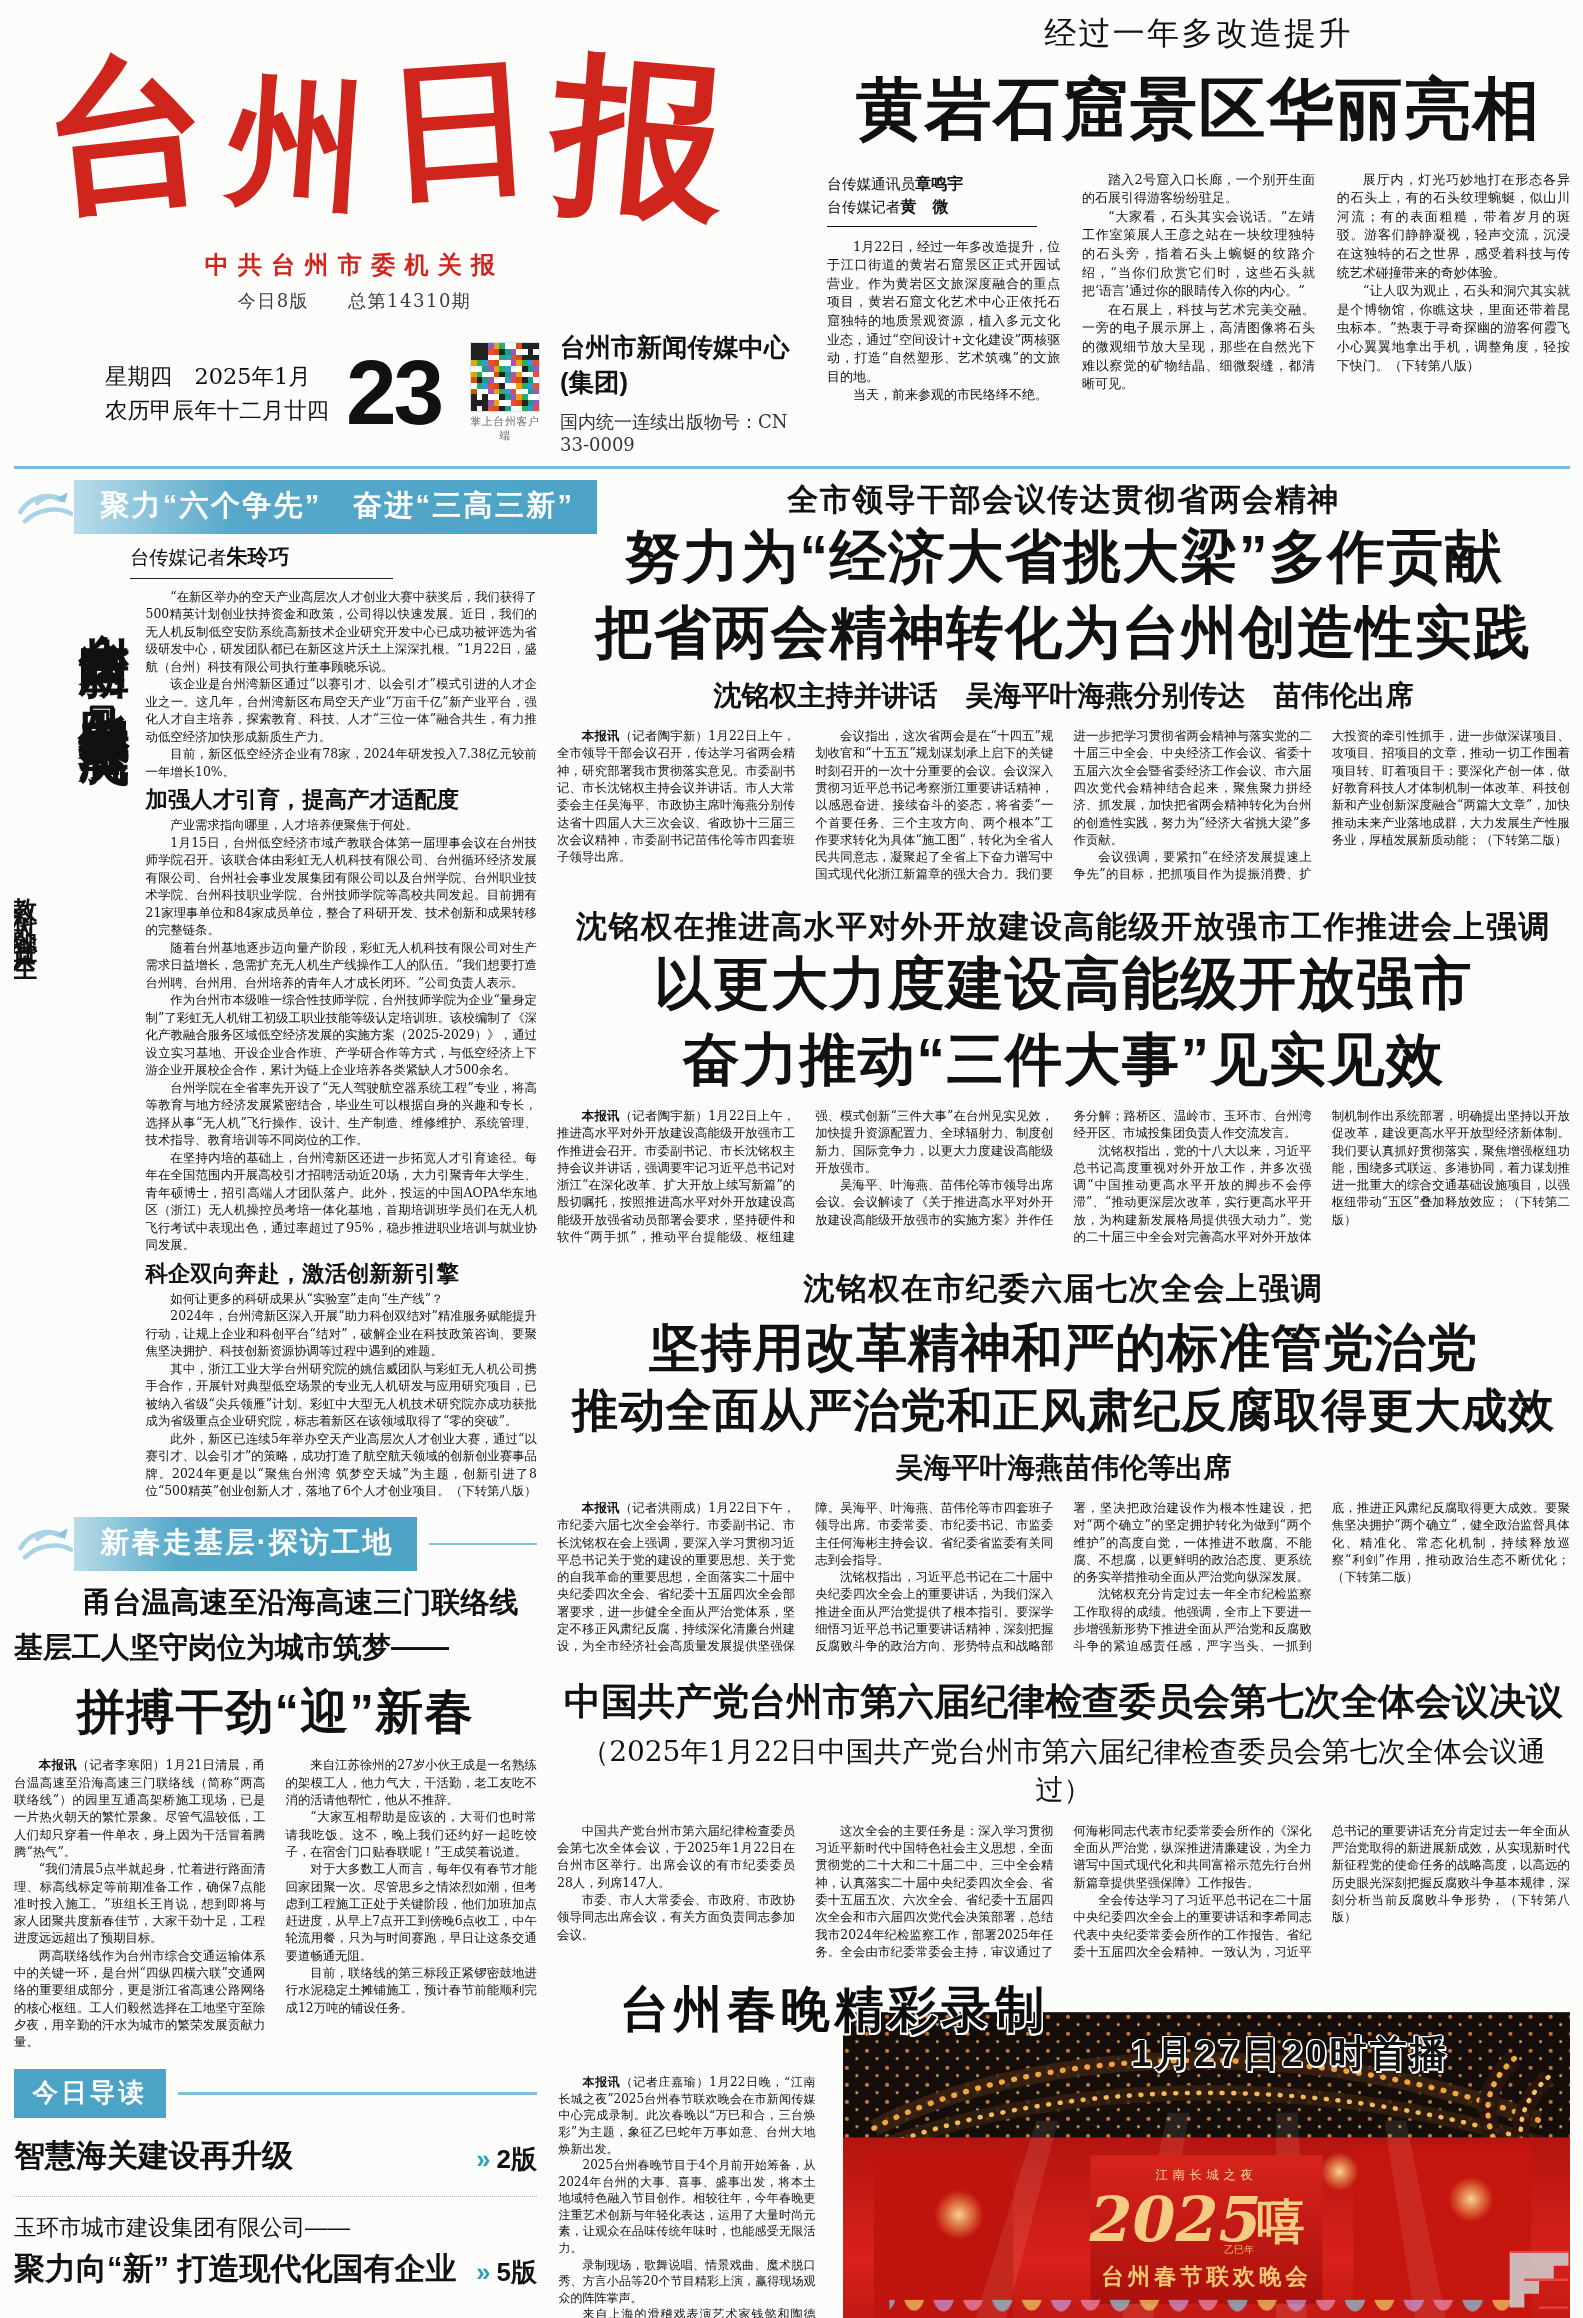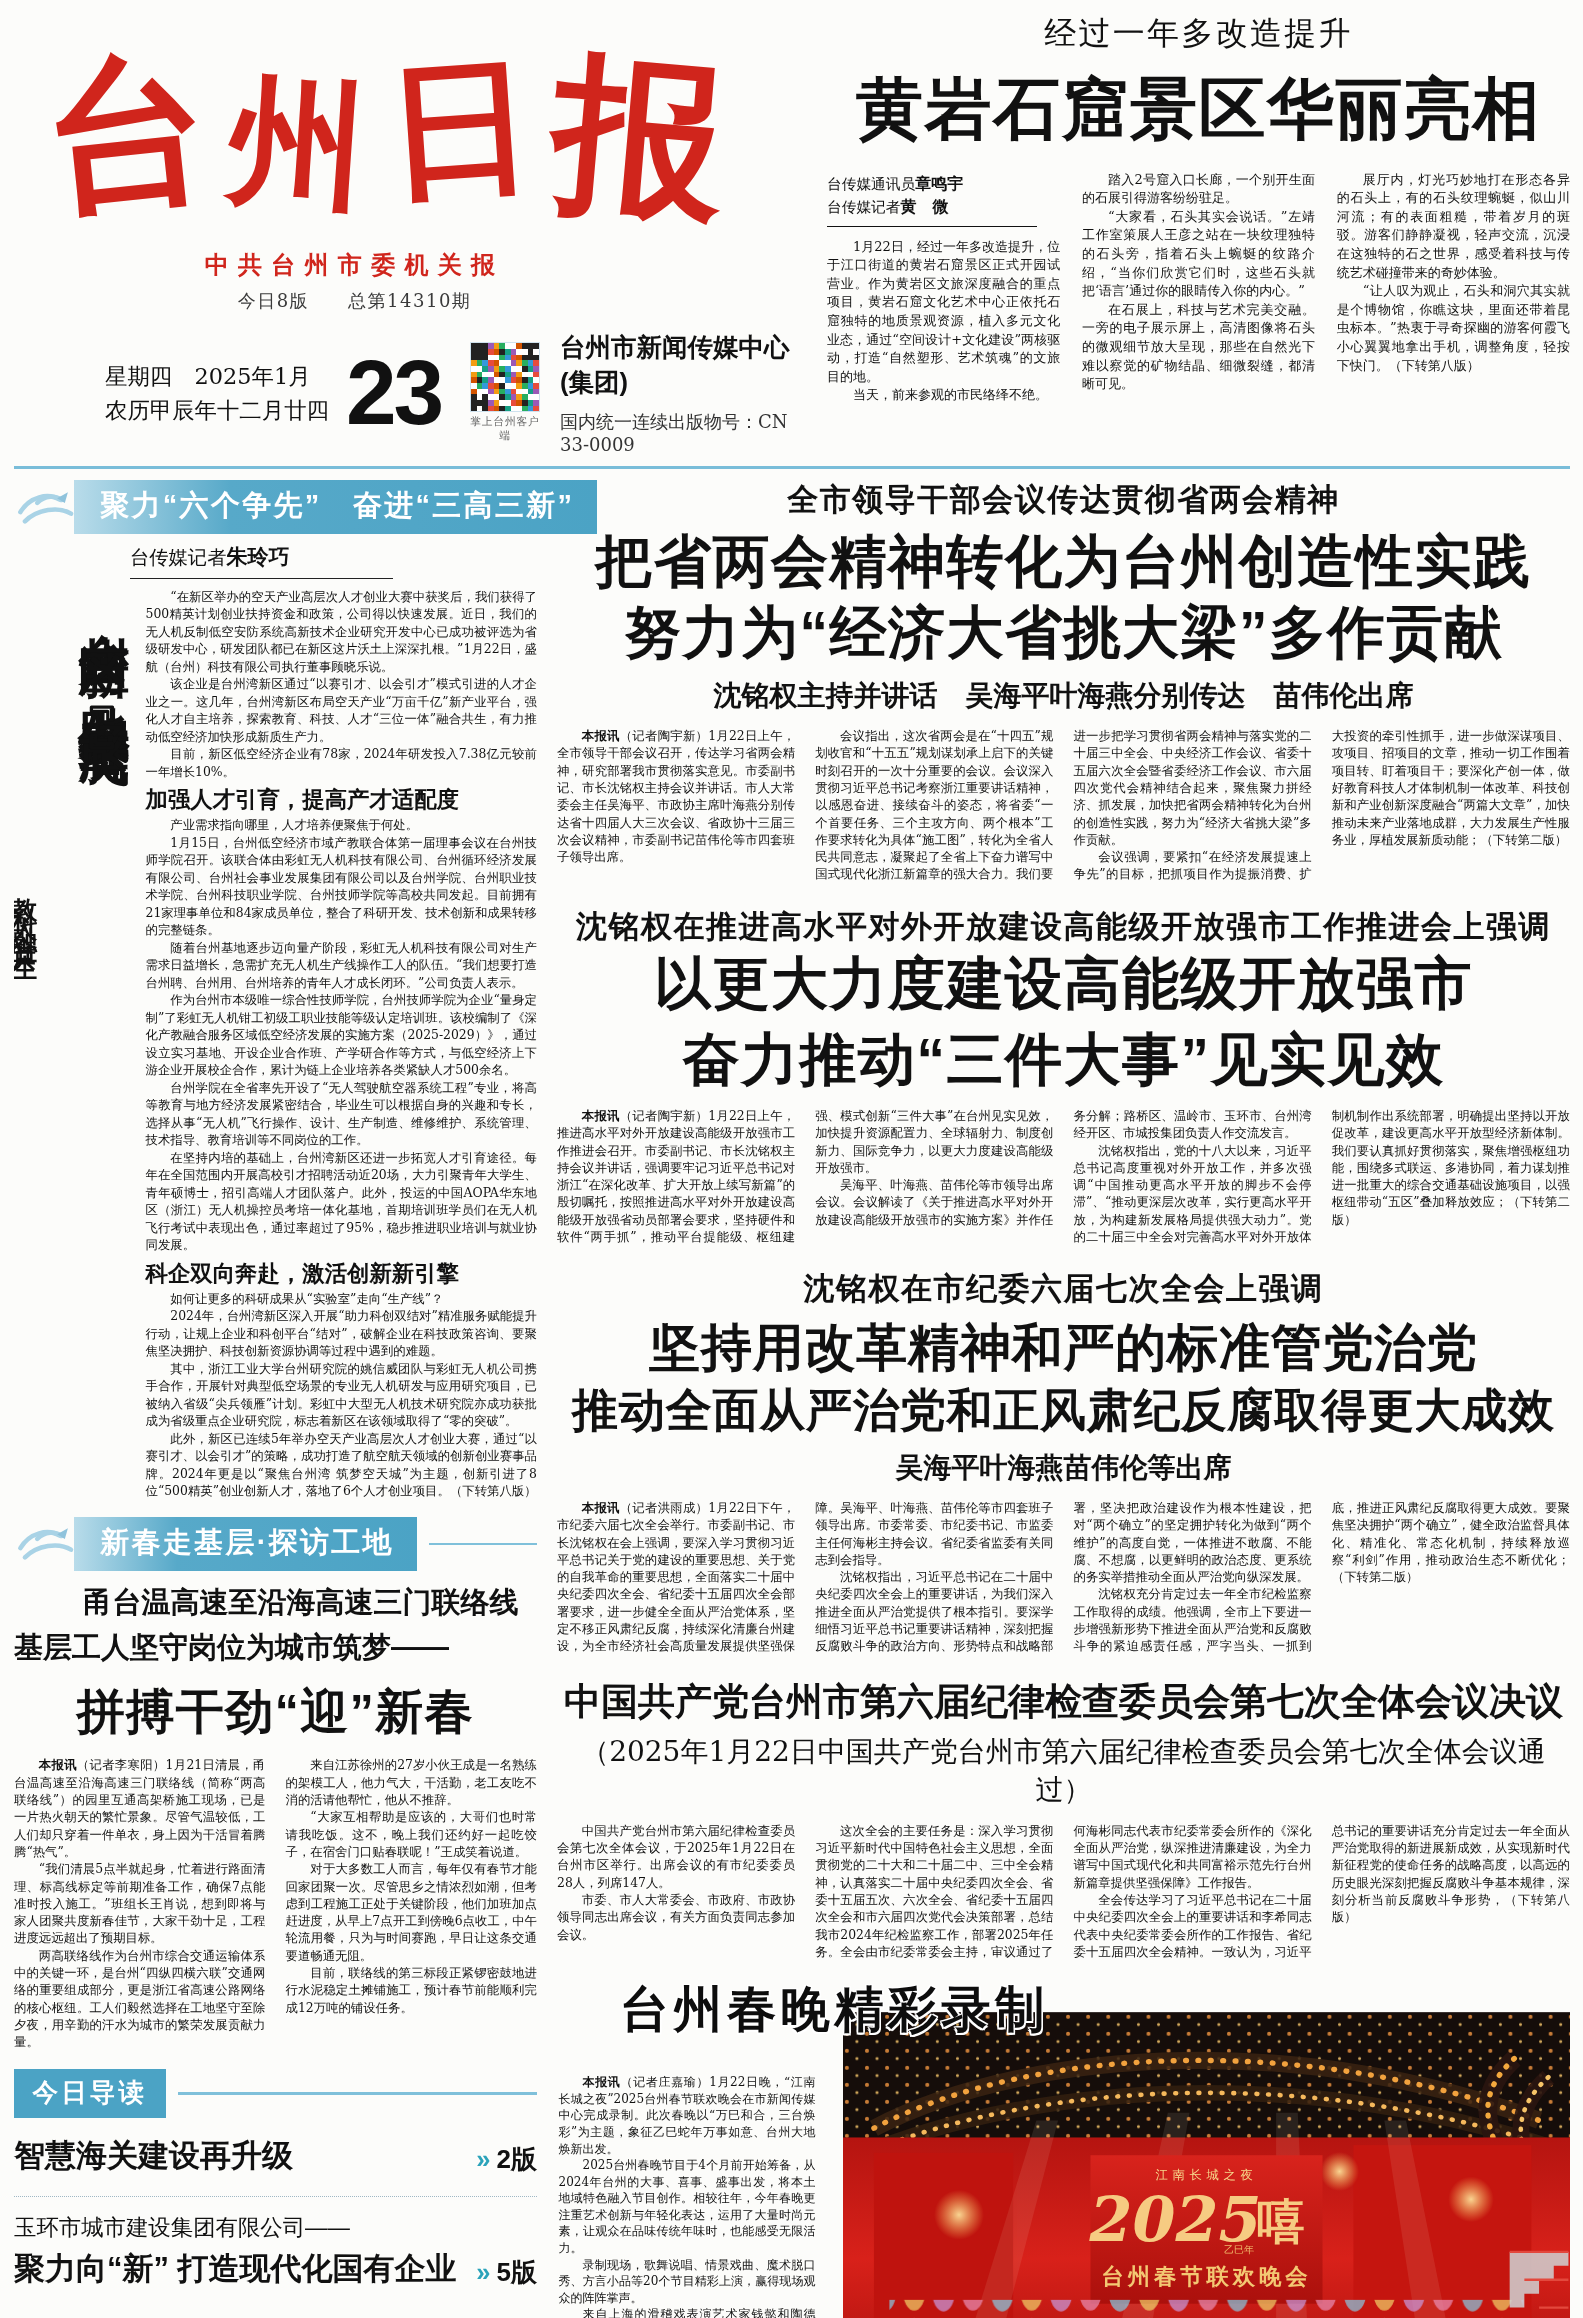--- a/index.html
+++ b/index.html
@@ -416,22 +416,22 @@
           <div class="g-title">聚力向“新” 打造现代化国有企业</div>
           <div class="g-page"><span class="g-arrow">»</span><span class="g-num">5版</span></div>
         </div>
       </section>
     </aside>
 
     <section class="right-col">
 
       <article class="art">
         <div class="kicker">全市领导干部会议传达贯彻省两会精神</div>
+        <h1 class="h-big" style="margin:1.5px 0 0;">努力为“经济大省挑大梁”多作贡献</h1>
         <h1 class="h-big" style="margin:6.2px 0 0;">把省两会精神转化为台州创造性实践</h1>
-        <h1 class="h-big" style="margin:1.5px 0 0;">努力为“经济大省挑大梁”多作贡献</h1>
         <div class="sub-line">沈铭权主持并讲话　吴海平叶海燕分别传达　苗伟伦出席</div>
         <div class="body4">
             <p><b>本报讯</b>（记者陶宇新）1月22日上午，全市领导干部会议召开，传达学习省两会精神，研究部署我市贯彻落实意见。市委副书记、市长沈铭权主持会议并讲话。市人大常委会主任吴海平、市政协主席叶海燕分别传达省十四届人大三次会议、省政协十三届三次会议精神，市委副书记苗伟伦等市四套班子领导出席。</p>
             <p>会议指出，这次省两会是在“十四五”规划收官和“十五五”规划谋划承上启下的关键时刻召开的一次十分重要的会议。会议深入贯彻习近平总书记考察浙江重要讲话精神，以感恩奋进、接续奋斗的姿态，将省委“一个首要任务、三个主攻方向、两个根本”工作要求转化为具体“施工图”，转化为全省人民共同意志，凝聚起了全省上下奋力谱写中国式现代化浙江新篇章的强大合力。我们要进一步把学习贯彻省两会精神与落实党的二十届三中全会、中央经济工作会议、省委十五届六次全会暨省委经济工作会议、市六届四次党代会精神结合起来，聚焦聚力拼经济、抓发展，加快把省两会精神转化为台州的创造性实践，努力为“经济大省挑大梁”多作贡献。</p>
             <p>会议强调，要紧扣“在经济发展提速上争先”的目标，把抓项目作为提振消费、扩大投资的牵引性抓手，进一步做深谋项目、攻项目、招项目的文章，推动一切工作围着项目转、盯着项目干；要深化产创一体，做好教育科技人才体制机制一体改革、科技创新和产业创新深度融合“两篇大文章”，加快推动未来产业落地成群，大力发展生产性服务业，厚植发展新质动能；（下转第二版）</p>
           </div>
       </article>
 
       <div class="gap"></div>
 
@@ -468,20 +468,21 @@
         <div class="body4">
             <p>中国共产党台州市第六届纪律检查委员会第七次全体会议，于2025年1月22日在台州市区举行。出席会议的有市纪委委员28人，列席147人。</p>
             <p>市委、市人大常委会、市政府、市政协领导同志出席会议，有关方面负责同志参加会议。</p>
             <p>这次全会的主要任务是：深入学习贯彻习近平新时代中国特色社会主义思想，全面贯彻党的二十大和二十届二中、三中全会精神，认真落实二十届中央纪委四次全会、省委十五届五次、六次全会、省纪委十五届四次全会和市六届四次党代会决策部署，总结我市2024年纪检监察工作，部署2025年任务。全会由市纪委常委会主持，审议通过了何海彬同志代表市纪委常委会所作的《深化全面从严治党，纵深推进清廉建设，为全力谱写中国式现代化和共同富裕示范先行台州新篇章提供坚强保障》工作报告。</p>
             <p>全会传达学习了习近平总书记在二十届中央纪委四次全会上的重要讲话和李希同志代表中央纪委常委会所作的工作报告、省纪委十五届四次全会精神。一致认为，习近平总书记的重要讲话充分肯定过去一年全面从严治党取得的新进展新成效，从实现新时代新征程党的使命任务的战略高度，以高远的历史眼光深刻把握反腐败斗争基本规律，深刻分析当前反腐败斗争形势，（下转第八版）</p>
           </div>
       </article>
 
       <article class="article-e">
         <div class="e-head">台州春晚精彩录制</div>
+        <div class="e-premiere">1月27日20时首播</div>
         <div class="e-body">
             <p><b>本报讯</b>（记者庄嘉瑜）1月22日晚，“江南长城之夜”2025台州春节联欢晚会在市新闻传媒中心完成录制。此次春晚以“万巳和合，三台焕彩”为主题，象征乙巳蛇年万事如意、台州大地焕新出发。</p>
             <p>2025台州春晚节目于4个月前开始筹备，从2024年台州的大事、喜事、盛事出发，将本土地域特色融入节目创作。相较往年，今年春晚更注重艺术创新与年轻化表达，运用了大量时尚元素，让观众在品味传统年味时，也能感受无限活力。</p>
             <p>录制现场，歌舞说唱、情景戏曲、魔术脱口秀、方言小品等20个节目精彩上演，赢得现场观众的阵阵掌声。</p>
             <p>来自上海的滑稽戏表演艺术家钱懿和陶德兴，带来上海独脚戏《包装》。（下转第八版）</p>
           </div>
 
         <svg class="e-photo" viewBox="0 0 940 584" role="img">
           <defs>
             <linearGradient id="redG" x1="0" y1="0" x2="0" y2="1">

